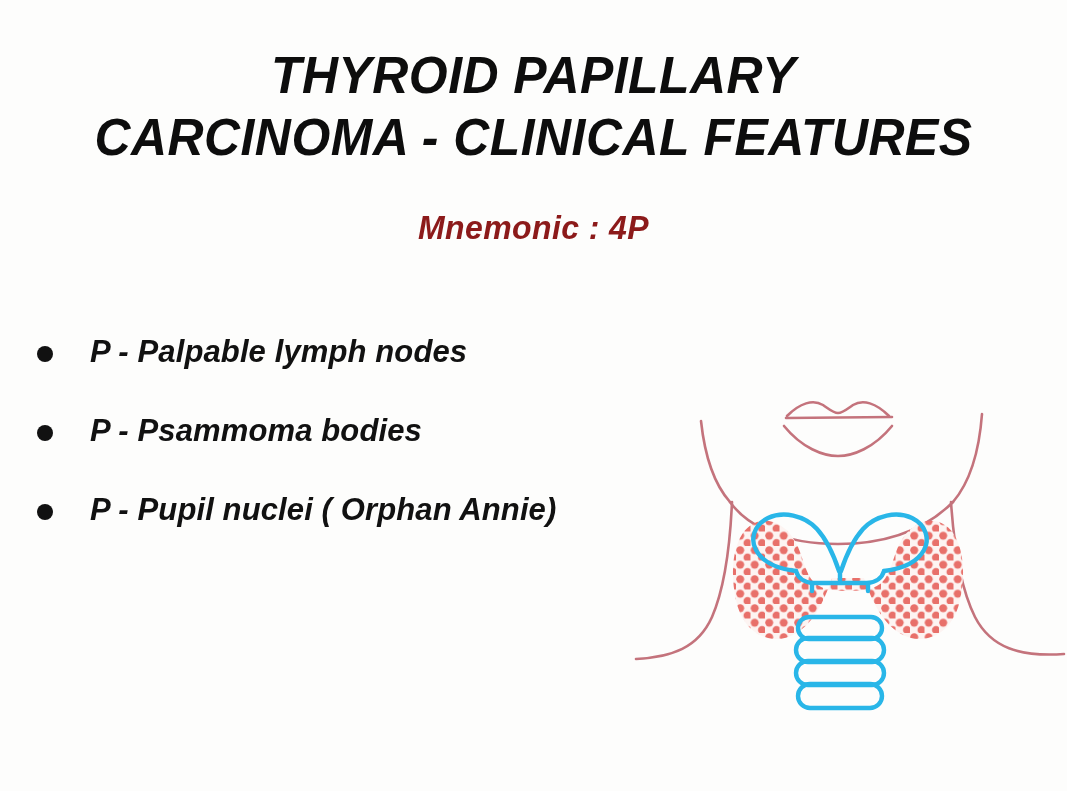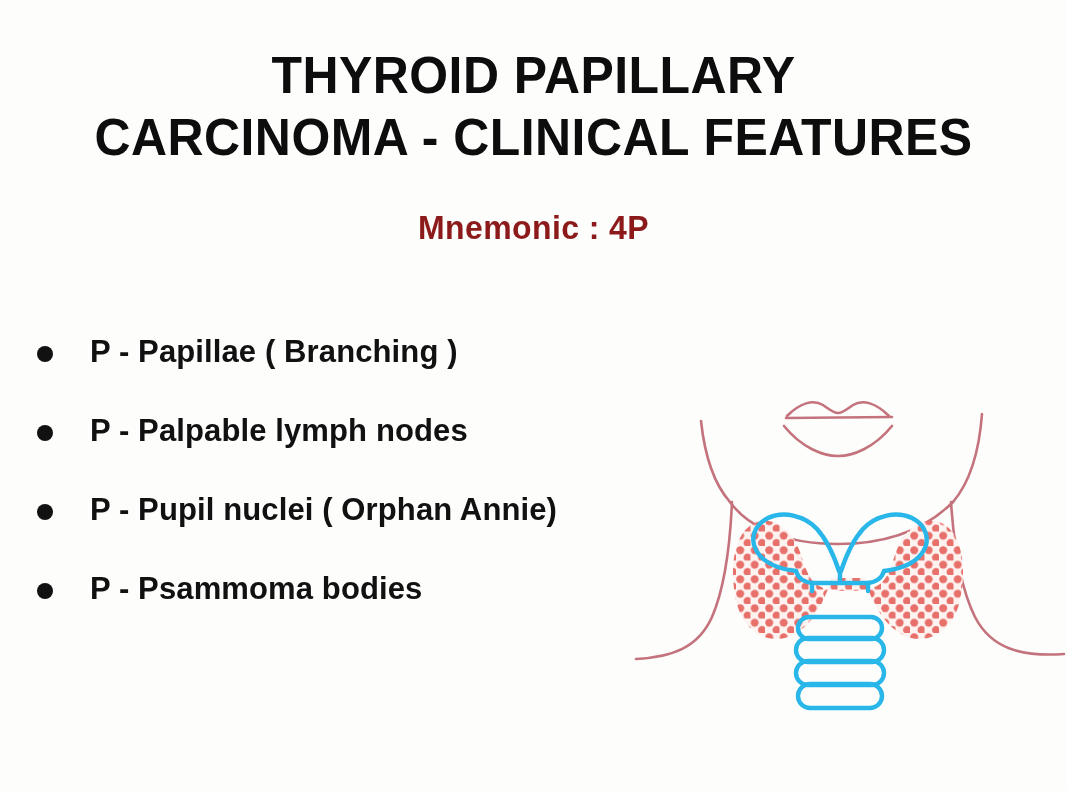--- a/index.html
+++ b/index.html
@@ -2,21 +2,21 @@
 <html><head>
 <meta charset="utf-8">
 <style>
   * { margin:0; padding:0; box-sizing:border-box; }
   html,body{
     width:1067px; height:791px;
     background:#fdfdfc;
     font-family:"Liberation Sans", sans-serif;
     overflow:hidden;
   }
-  .page{ position:relative; width:1067px; height:580px; background:#fdfdfc; }
+  .page{ position:relative; width:1067px; height:580px; background:#fdfdfc;font-style:italic; }
 
   
   .title-block{
     position:absolute; left:0; top:44px; width:1067px;
     text-align:center;
   }
   .title-line{
     display:block;
     color:#0d0d0d;
     font-family:"Liberation Sans", sans-serif;
@@ -91,38 +91,34 @@
 
   <div class="title-block">
     <span class="title-line">THYROID PAPILLARY</span>
     <span class="title-line">CARCINOMA - CLINICAL FEATURES</span>
   </div>
 
   <div class="subtitle">Mnemonic : 4P</div>
 
   <div class="bullets">
 
-    <div class="bullet-row">
-      <span class="bullet-dot"></span>
-      <span class="bullet-text">P - Papillae ( Branching )</span>
-    </div>
 
     <div class="bullet-row">
       <span class="bullet-dot"></span>
       <span class="bullet-text">P - Palpable lymph nodes</span>
     </div>
 
     <div class="bullet-row">
       <span class="bullet-dot"></span>
-      <span class="bullet-text">P - Pupil nuclei ( Orphan Annie)</span>
+      <span class="bullet-text">P - Psammoma bodies</span>
     </div>
 
     <div class="bullet-row">
       <span class="bullet-dot"></span>
-      <span class="bullet-text">P - Psammoma bodies</span>
+      <span class="bullet-text">P - Pupil nuclei ( Orphan Annie)</span>
     </div>
 
 
   </div>
 
   <div class="illustration">
     <svg viewBox="0 0 447 419" xmlns="http://www.w3.org/2000/svg">
       <defs>
 
         <pattern id="folliclePattern" x="0" y="0" width="14.5" height="14.5" patternUnits="userSpaceOnUse">

